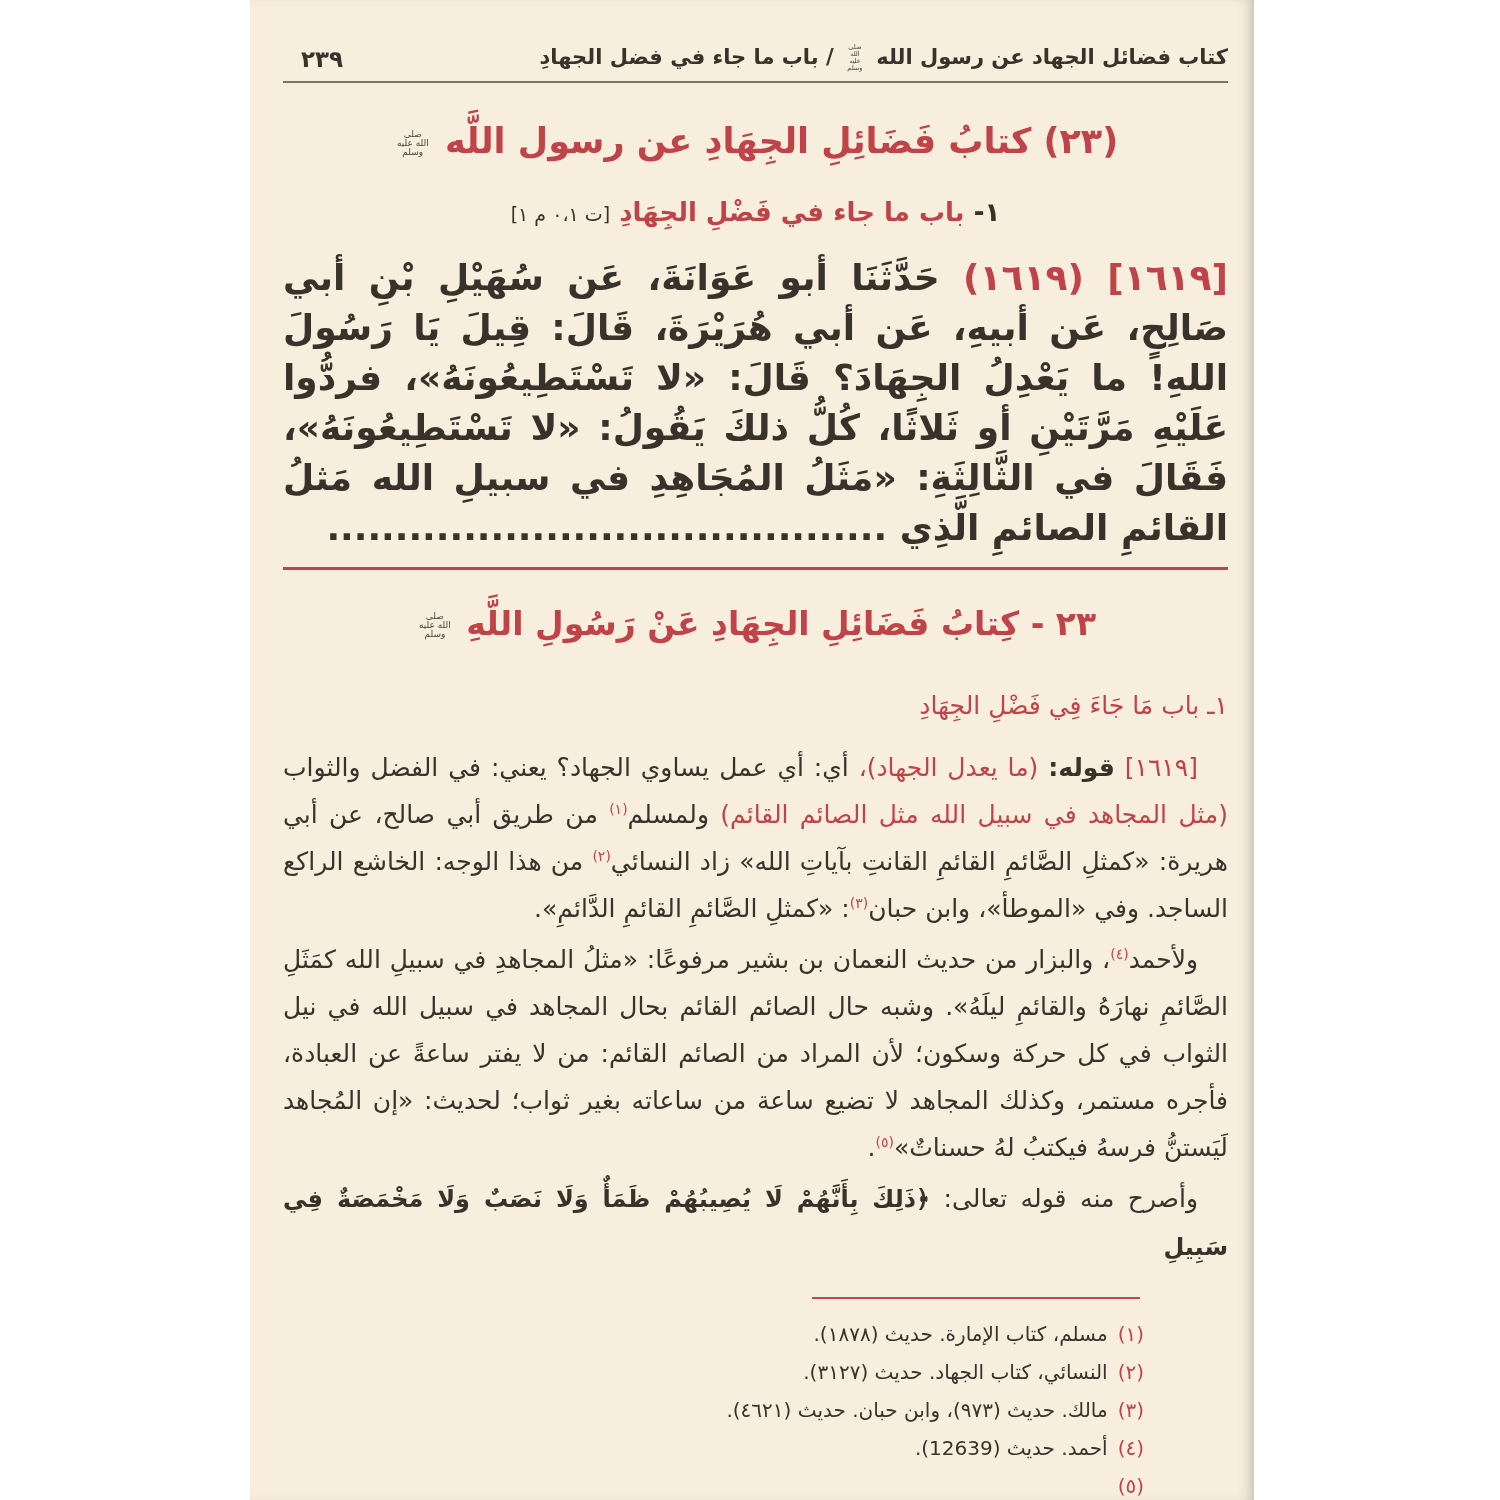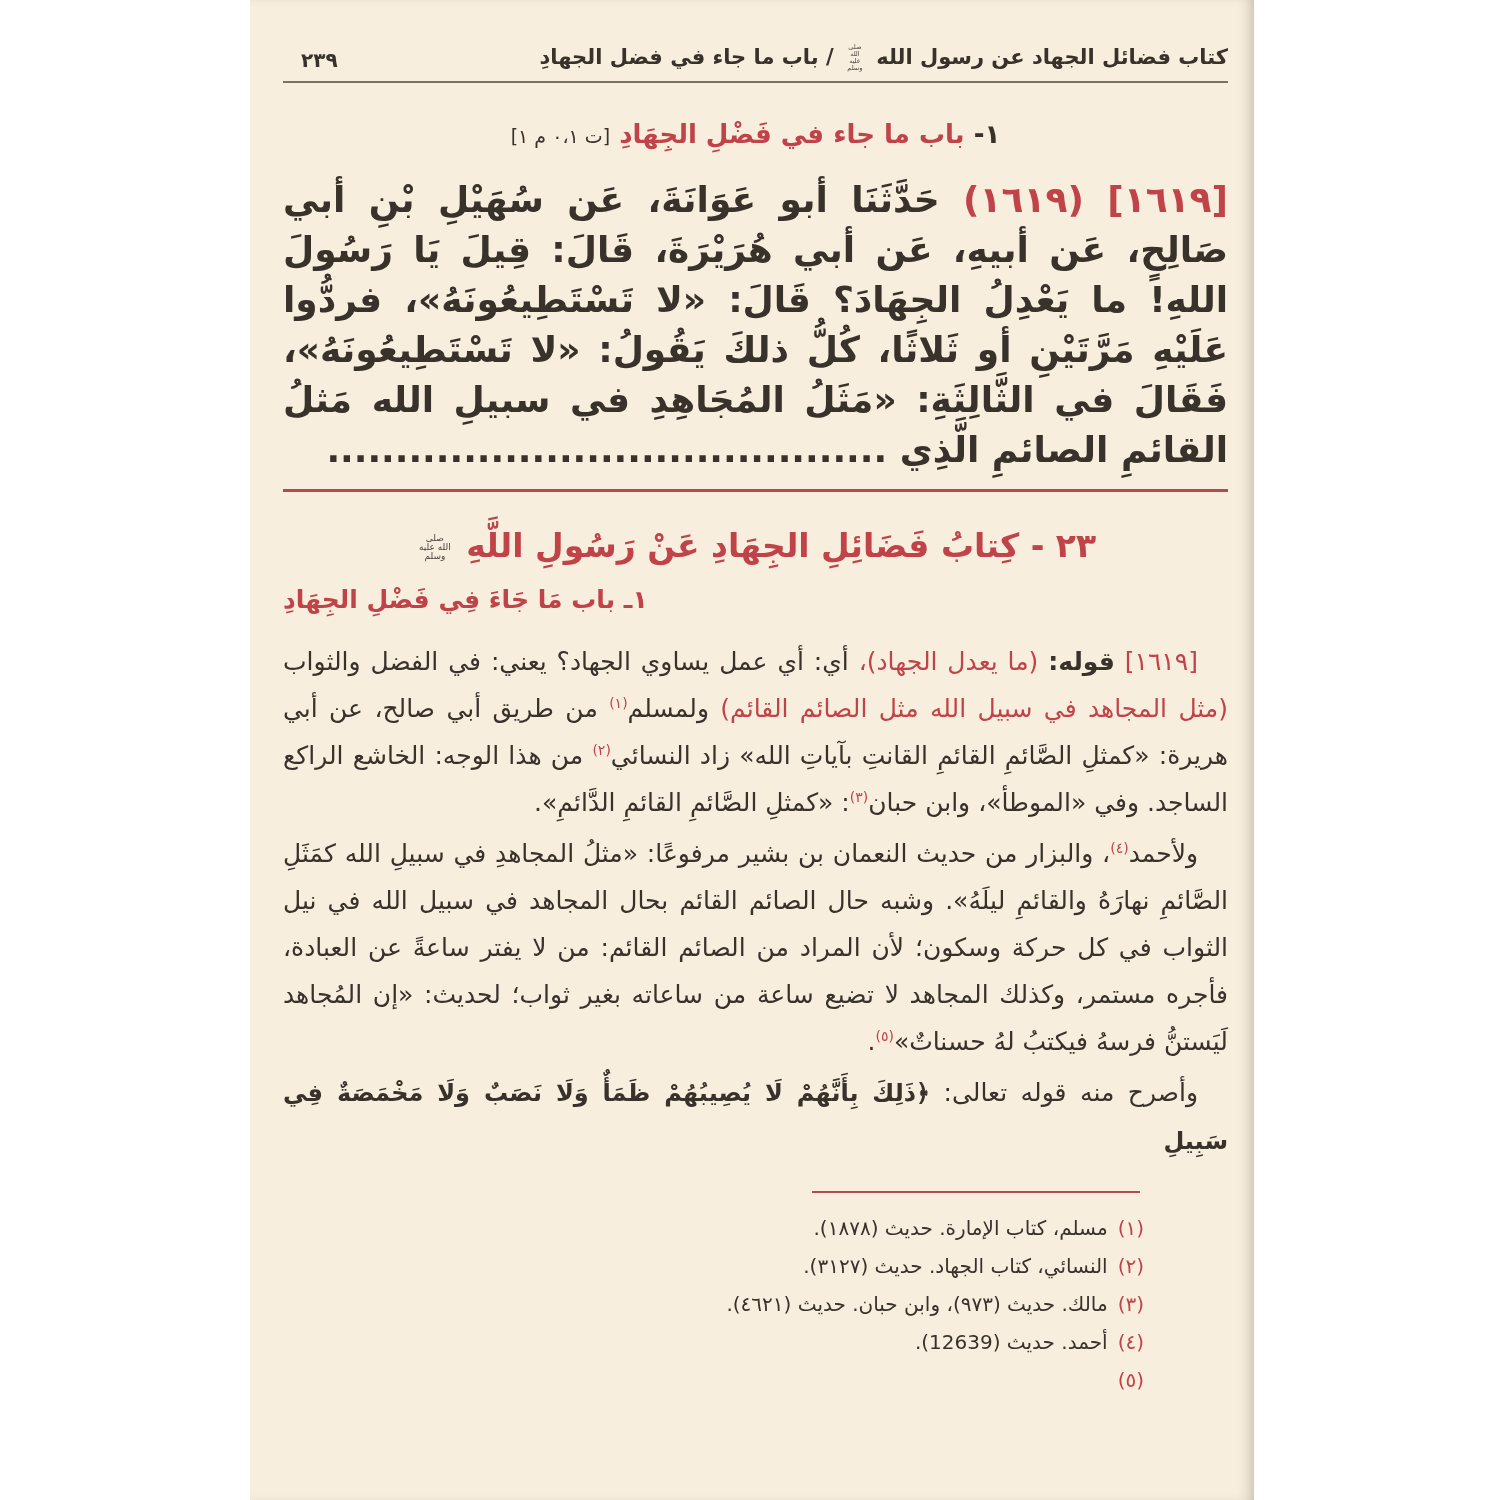--- a/index.html
+++ b/index.html
@@ -8,35 +8,35 @@
   .page{position:absolute;left:250px;top:0;width:1004px;height:1500px;
         background:#f7eedd;box-shadow:inset -10px 0 14px -8px rgba(120,110,95,.45);
         color:#38322b;}
   .content{direction:rtl;padding:0 26px 0 33px;}
   .red{color:#bf4348;}
   .ink{color:#38322b;}
 
   
   .header-row{display:flex;flex-direction:row-reverse;justify-content:space-between;
               align-items:flex-end;padding-top:44px;font-size:21px;font-weight:700;}
-  .pagenum{font-size:20px;letter-spacing:1px;padding-left:18px;}
+  .pagenum{font-size:23px;letter-spacing:1px;padding-left:18px;}
   .running{direction:rtl;text-align:left;}
   .header-rule{height:2px;background:#7d7166;margin-top:9px;}
 
   
   .seal{display:inline-block;width:34px;font-size:9px;line-height:9px;font-weight:400;
         text-align:center;vertical-align:middle;color:#4a443c;margin:0 3px;}
   .seal.small{width:22px;font-size:6.5px;line-height:7px;}
 
   
   .title1{margin-top:38px;text-align:center;font-size:35px;font-weight:700;}
   .title2{margin-top:34px;text-align:center;font-size:33px;font-weight:700;}
   .bab1{margin-top:36px;text-align:center;font-size:26px;font-weight:700;}
   .bab1 .ref{font-size:19px;font-weight:400;}
-  .bab2{margin-top:20px;text-align:left;font-size:25px;font-weight:700;}
+  .bab2{margin-top:48px;text-align:right;font-size:25px;font-weight:400;}
 
   
   .hadith{margin-top:26px;font-size:36px;line-height:50px;text-align:justify;
           font-weight:600;}
   .hadith .dots{letter-spacing:2px;}
 
   
   .section-divider{height:3px;background:#b24a4e;margin-top:14px;}
 
   
@@ -66,20 +66,25 @@
       <div class="header-row">
         <span class="pagenum">٢٣٩</span>
         <span class="running">
           <span>كتاب فضائل الجهاد عن رسول الله</span>
           <span class="seal small">صلى الله عليه وسلم</span>
           <span>/ باب ما جاء في فضل الجهادِ</span>
         </span>
       </div>
       <div class="header-rule"></div>
 
+      <div class="title1 red">
+        <span>(٢٣)</span>
+        <span>كتابُ فَضَائِلِ الجِهَادِ عن رسول اللَّه</span>
+        <span class="seal">صلى الله عليه وسلم</span>
+      </div>
 
       <div class="bab1">
         <span class="ink">١-</span>
         <span class="red">باب ما جاء في فَضْلِ الجِهَادِ</span>
         <span class="ref ink">[ت ٠،١ م ١]</span>
       </div>
 
       <div class="hadith">
         <span class="red">[١٦١٩] (١٦١٩)</span>
         <span>حَدَّثَنَا أبو عَوَانَةَ، عَن سُهَيْلِ بْنِ أبي صَالِحٍ، عَن أبيهِ، عَن أبي هُرَيْرَةَ، قَالَ: قِيلَ يَا رَسُولَ اللهِ! ما يَعْدِلُ الجِهَادَ؟ قَالَ: «لا تَسْتَطِيعُونَهُ»، فردُّوا عَلَيْهِ مَرَّتَيْنِ أو ثَلاثًا، كُلُّ ذلكَ يَقُولُ: «لا تَسْتَطِيعُونَهُ»، فَقَالَ في الثَّالِثَةِ: «مَثَلُ المُجَاهِدِ في سبيلِ الله مَثلُ القائمِ الصائمِ الَّذِي</span>

